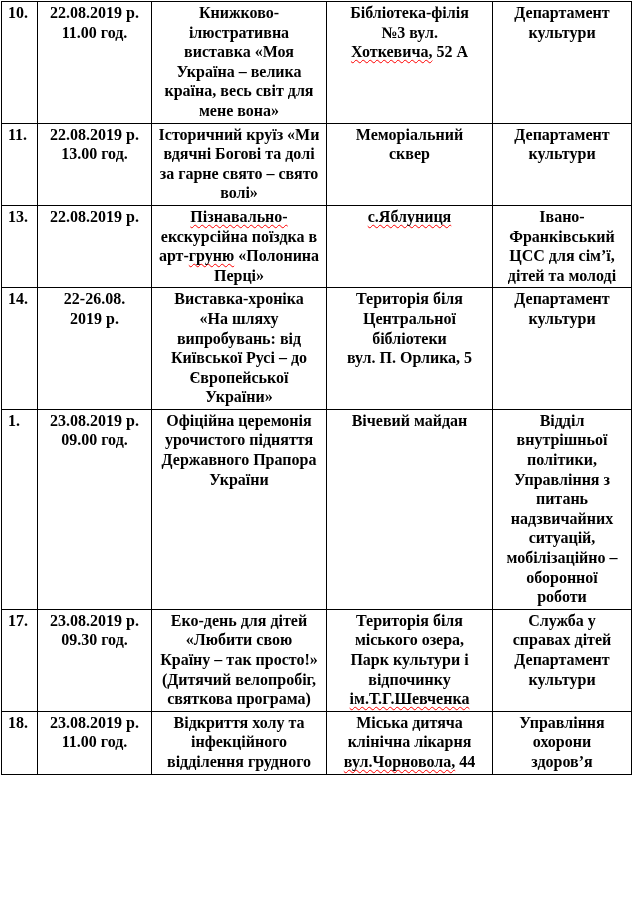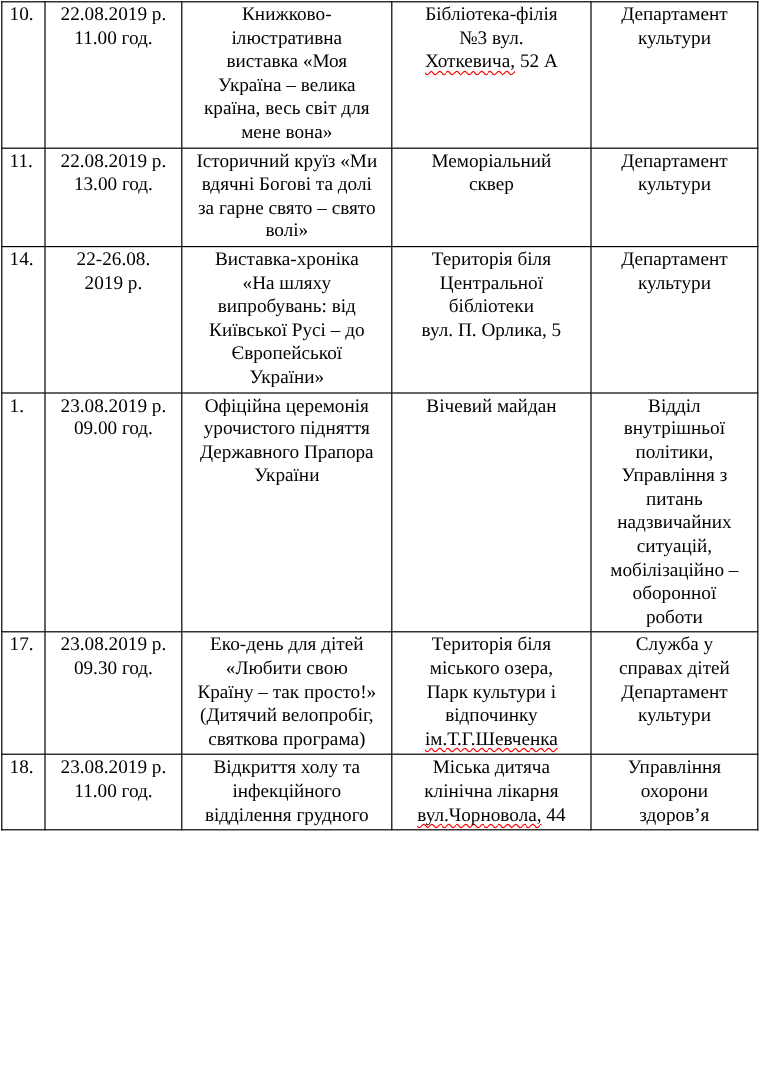--- a/index.html
+++ b/index.html
@@ -25,20 +25,21 @@
   }
   table.schedule td {
     border: 1.5px solid #000000;
     vertical-align: top;
     text-align: center;
     font-size: 16px;
     line-height: 19.6px;
     padding: 1px 2px 2px 2px;
     overflow: hidden;
     word-wrap: break-word;
+    font-weight: bold;
   }
   table.schedule td.c-num {
     text-align: left;
     padding-left: 6px;
   }
   .col-num   { width: 36px; }
   .col-date  { width: 114px; }
   .col-event { width: 175px; }
   .col-place { width: 166px; }
   .col-resp  { width: 139px; }
@@ -72,20 +73,27 @@
           <td class="c-resp">Департамент<br>культури</td>
         </tr>
         <tr>
           <td class="c-num">11.</td>
           <td class="c-date">22.08.2019 р.<br>13.00 год.</td>
           <td class="c-event">Історичний круїз «Ми<br>вдячні Богові та долі<br>за гарне свято – свято<br>волі»</td>
           <td class="c-place">Меморіальний<br>сквер</td>
           <td class="c-resp">Департамент<br>культури</td>
         </tr>
         <tr>
+          <td class="c-num">13.</td>
+          <td class="c-date">22.08.2019 р.</td>
+          <td class="c-event"><span class="sp">Пізнавально-</span><br>екскурсійна поїздка в<br>арт-<span class="sp">груню</span> «Полонина<br>Перці»</td>
+          <td class="c-place"><span class="sp">с.Яблуниця</span></td>
+          <td class="c-resp">Івано-<br>Франківський<br>ЦСС для сім’ї,<br>дітей та молоді</td>
+        </tr>
+        <tr>
           <td class="c-num">14.</td>
           <td class="c-date">22-26.08.<br>2019 р.</td>
           <td class="c-event">Виставка-хроніка<br>«На шляху<br>випробувань: від<br>Київської Русі – до<br>Європейської<br>України»</td>
           <td class="c-place">Територія біля<br>Центральної<br>бібліотеки<br>вул. П. Орлика, 5</td>
           <td class="c-resp">Департамент<br>культури</td>
         </tr>
         <tr>
           <td class="c-num">1.</td>
           <td class="c-date">23.08.2019 р.<br>09.00 год.</td>
           <td class="c-event">Офіційна церемонія<br>урочистого підняття<br>Державного Прапора<br>України</td>

